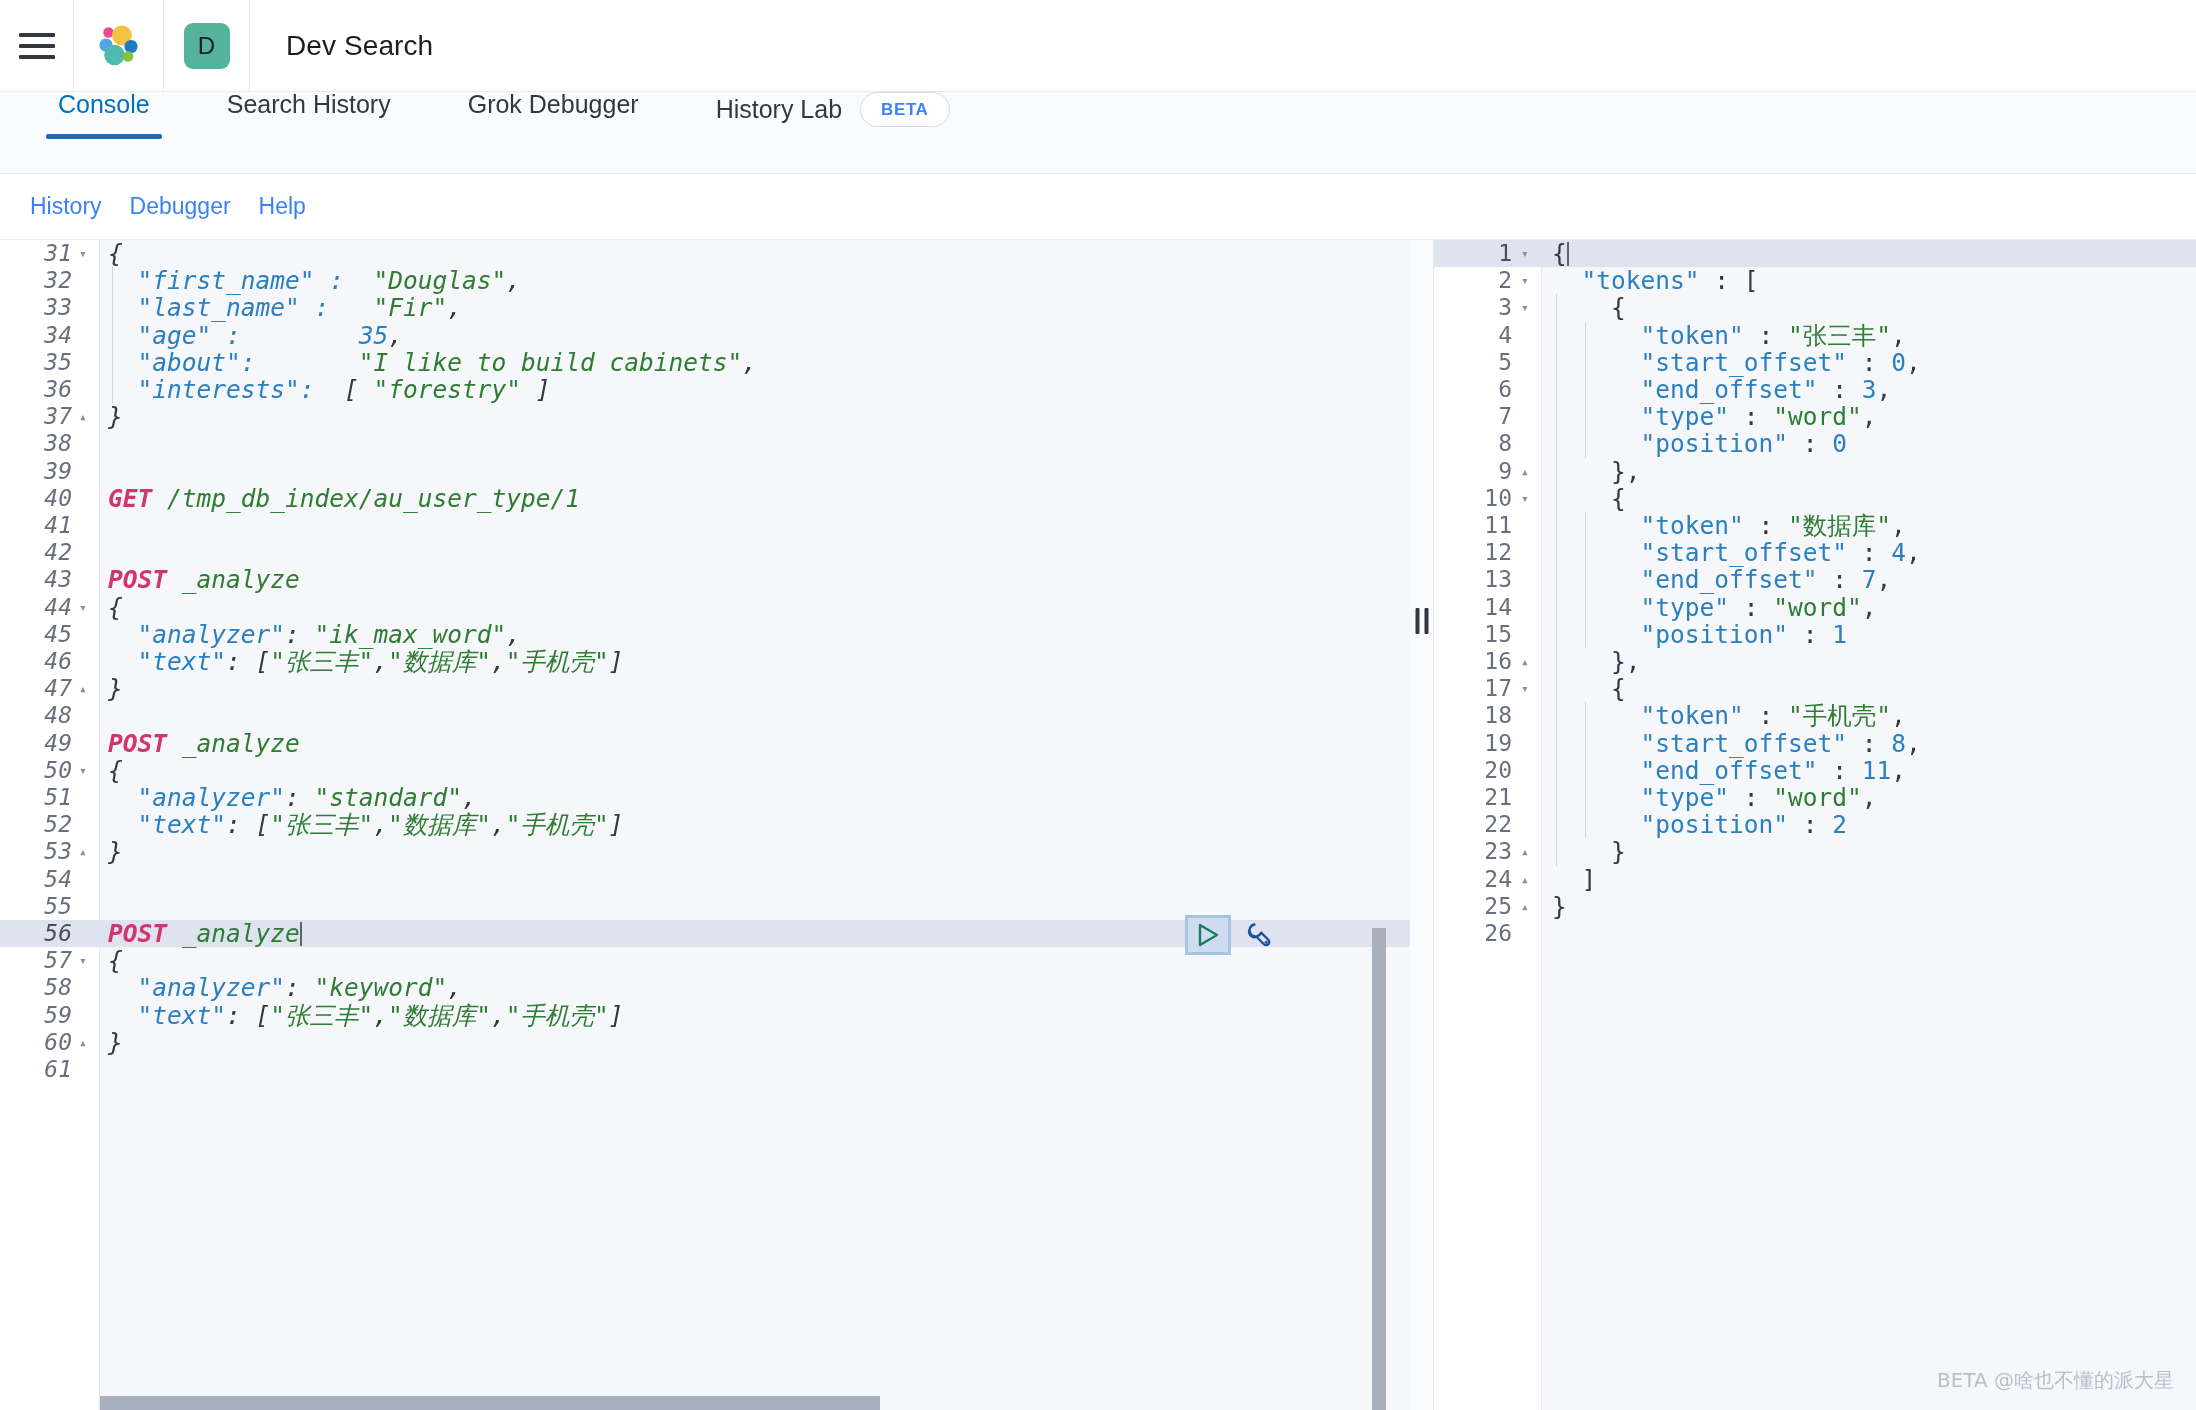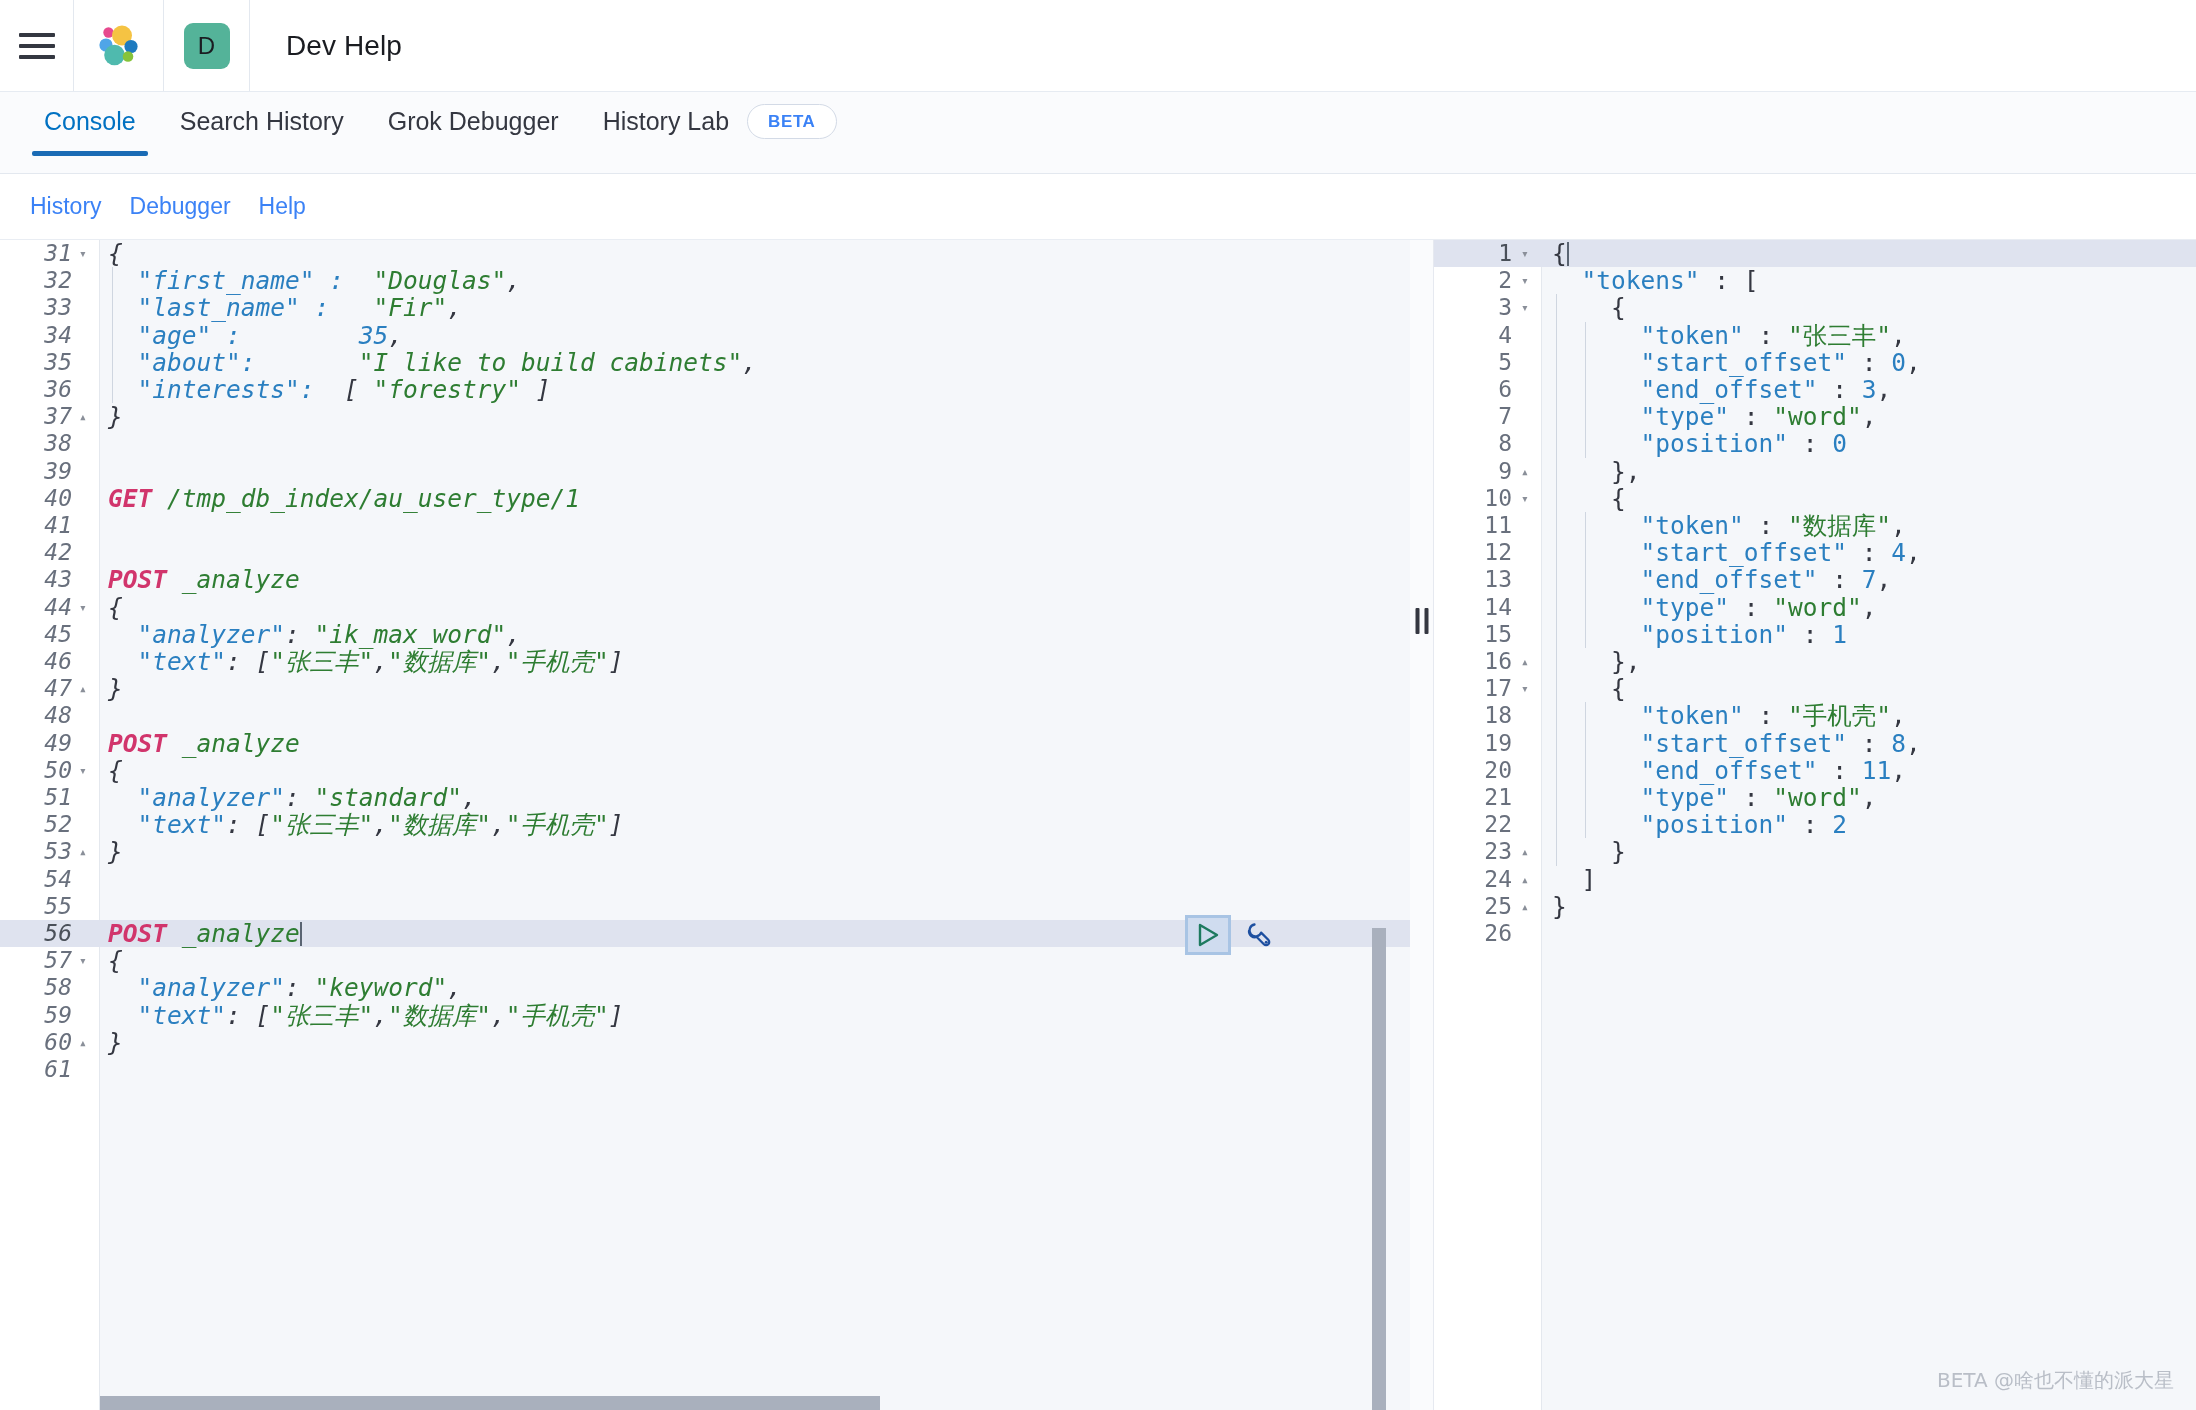--- a/index.html
+++ b/index.html
@@ -37,22 +37,23 @@
     font-size: 24px; font-weight: 400; font-family: "Liberation Sans", sans-serif;
   }
   .app-title-cell { padding-left: 36px; display: flex; align-items: center; }
   .app-title { font-size: 28px; color: #1a1c21; font-weight: 400; letter-spacing: .1px; }
 
   
   .tabbar {
     height: 82px;
     background: #fafbfd;
     border-bottom: 1px solid #e3e8ef;
-    display: flex; align-items: center;
-    padding-left: 22px;
+    display: flex; align-items: flex-start;
+    padding-left: 36px;
+    gap: 33px;
   }
   .tab {
     position: relative;
     padding: 0 22px 22px 22px;
     font-size: 25px;
     color: #343741;
     cursor: pointer;
     display: flex; align-items: center; gap: 18px;
     line-height: 1;
   }
@@ -224,21 +225,21 @@
       <circle cx="11" cy="23" r="6.6" fill="#4fa5e8"></circle>
       <circle cx="36" cy="24.5" r="6.6" fill="#1e7bbf"></circle>
       <circle cx="19.5" cy="33" r="10.3" fill="#4fbaae"></circle>
       <circle cx="33" cy="34.5" r="5.3" fill="#86c33a"></circle>
     </svg>
   </div>
   <div class="topbar-cell space-cell">
     <div class="space-badge">D</div>
   </div>
   <div class="topbar-cell app-title-cell" style="border-right:none;">
-    <span class="app-title">Dev Help</span>
+    <span class="app-title">Dev Search</span>
   </div>
 </div>
 
 <div class="tabbar">
   <div class="tab active">
     <span>Console</span>
   </div>
   <div class="tab">
     <span>Search History</span>
   </div>

